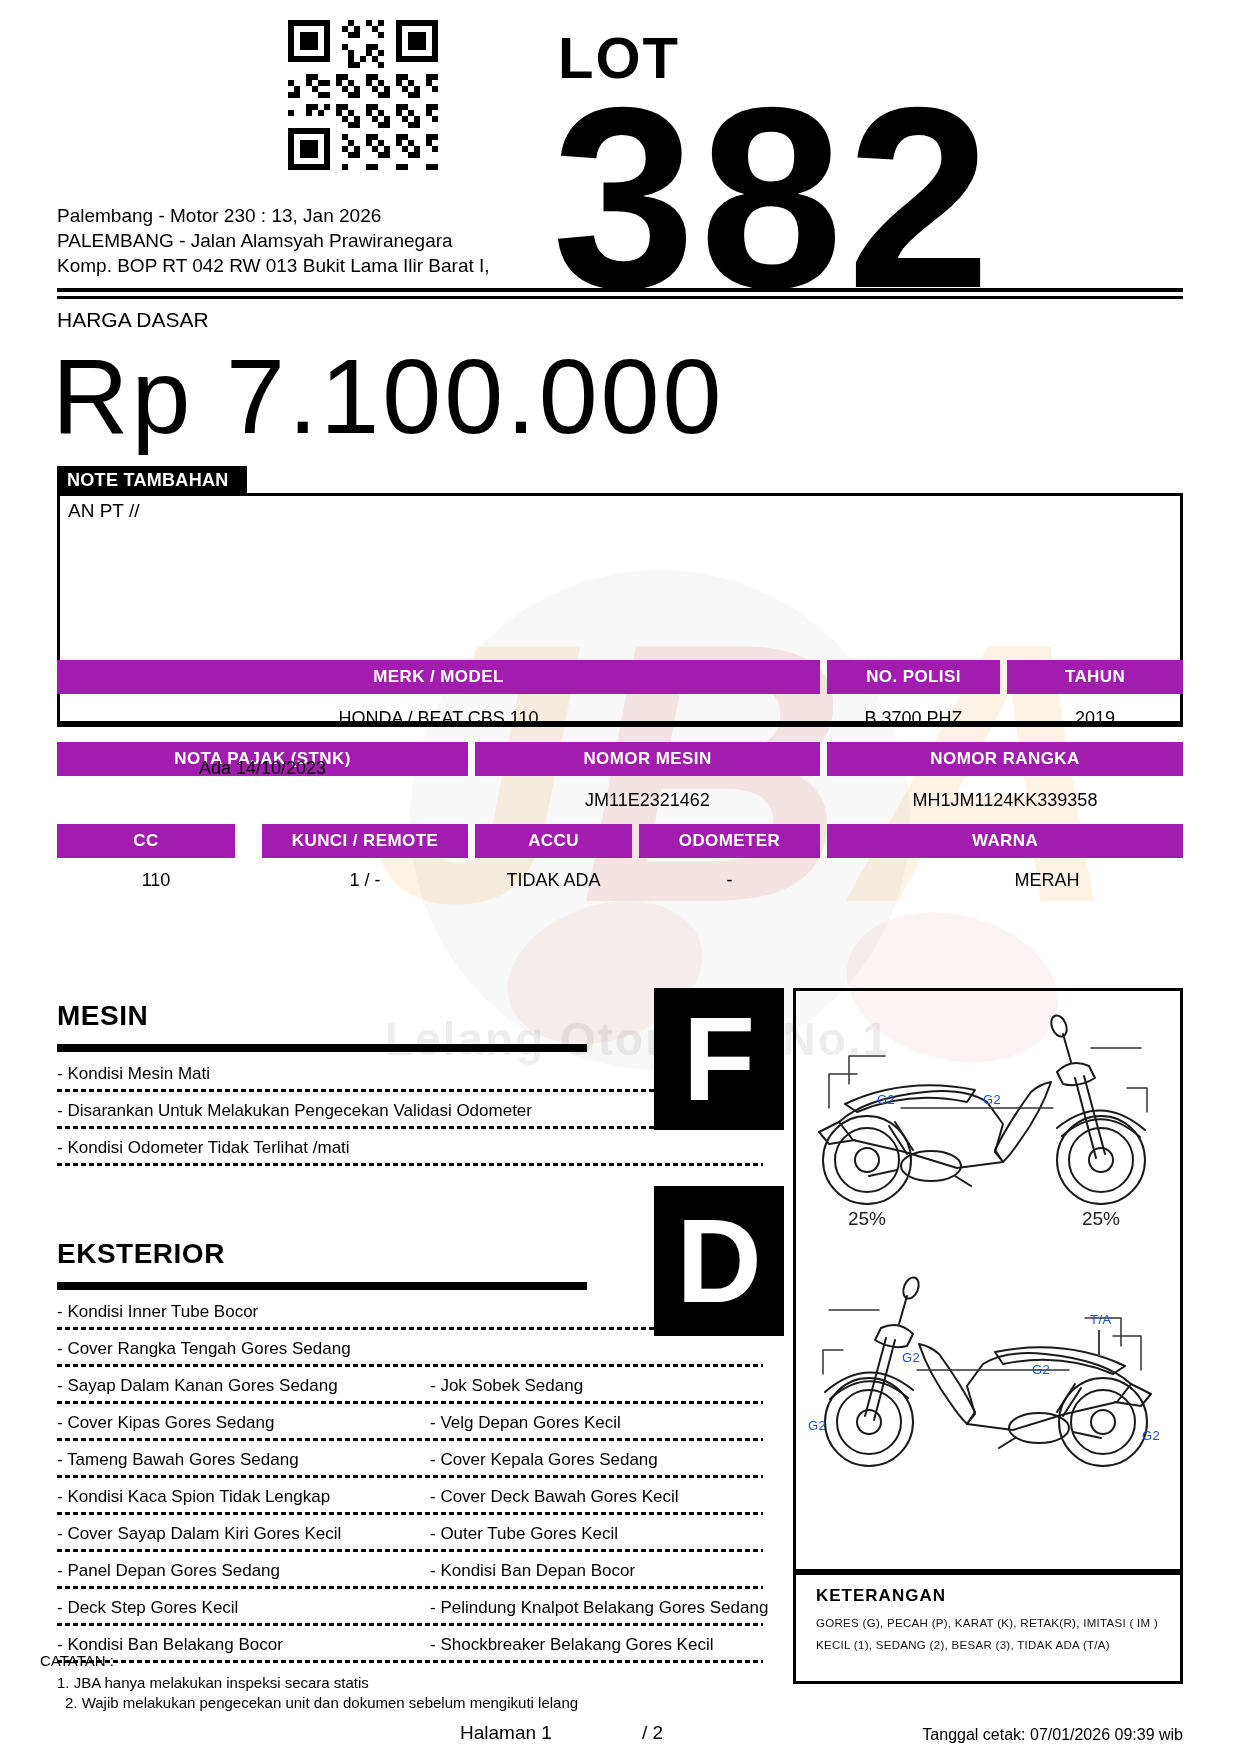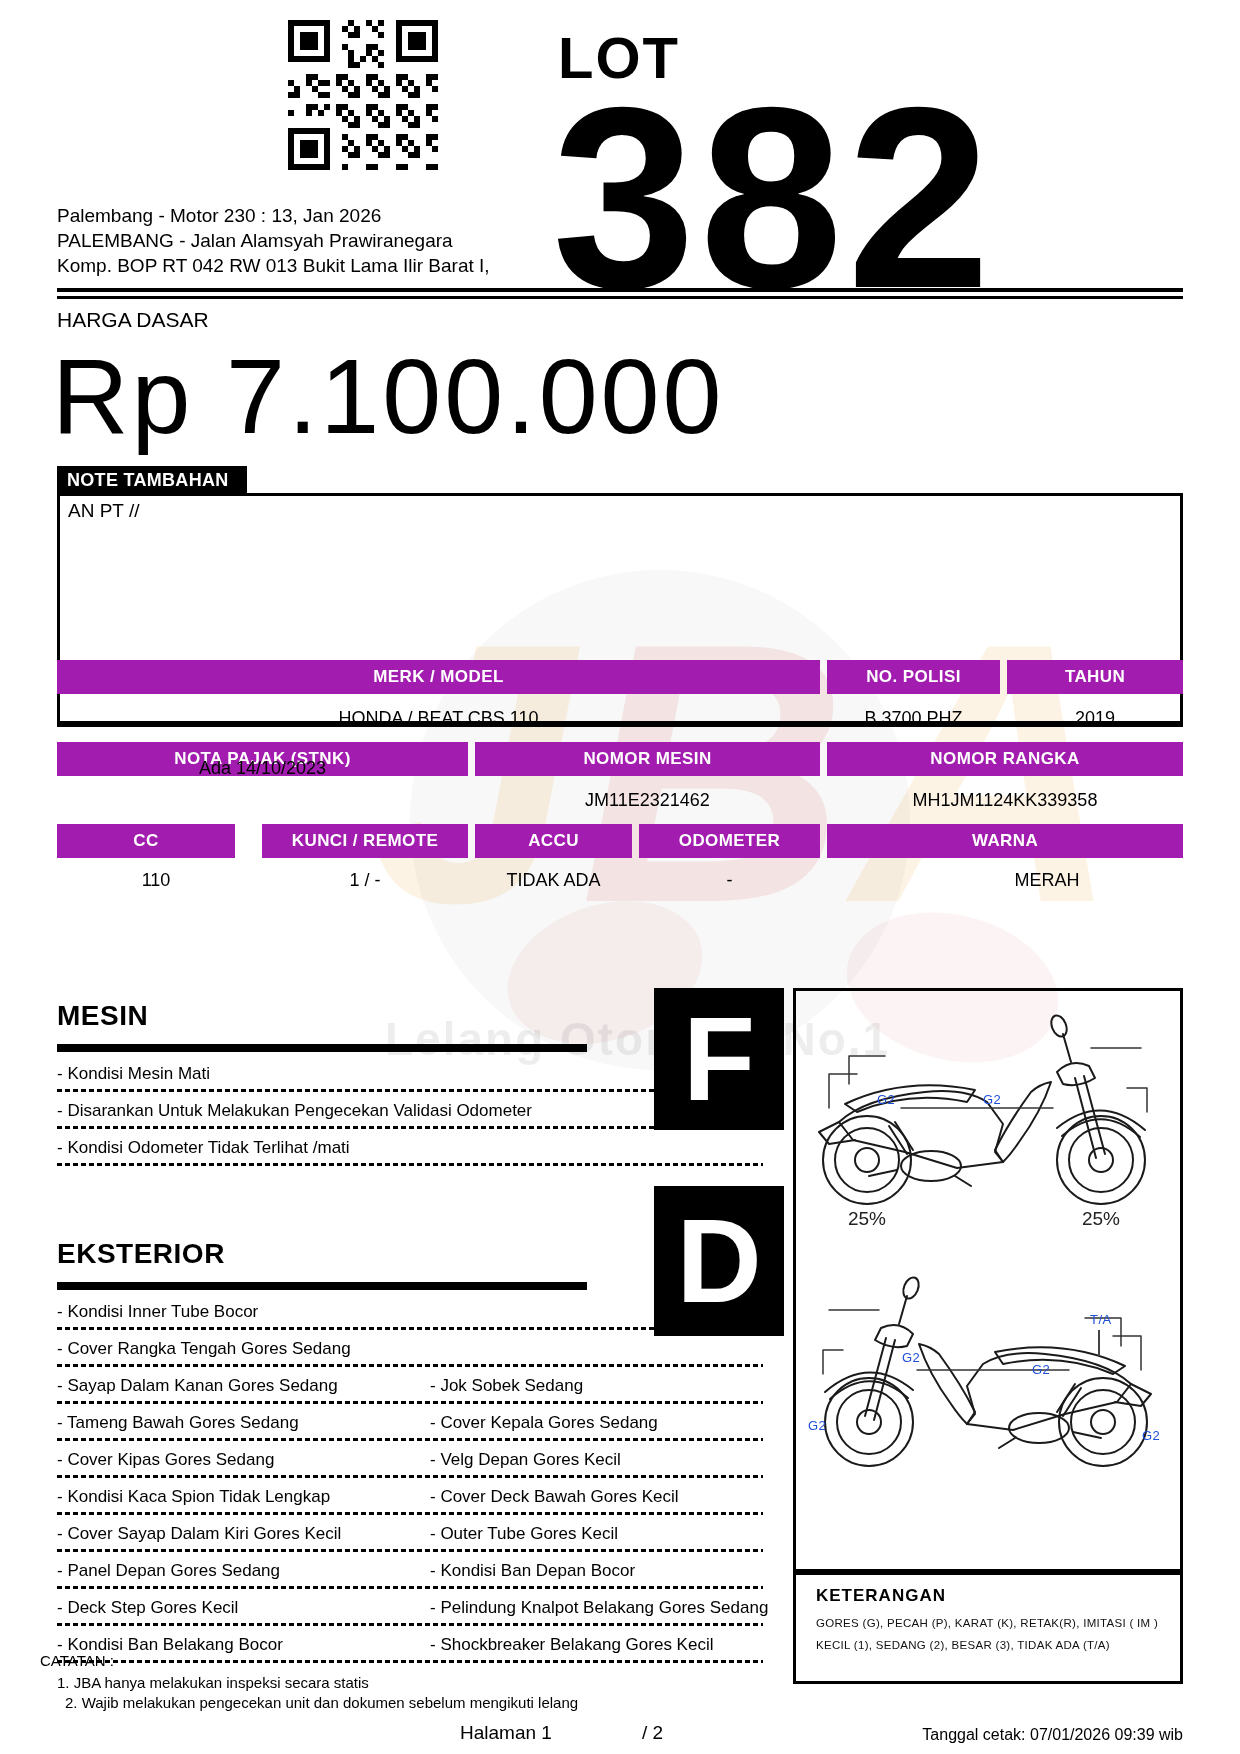--- a/index.html
+++ b/index.html
@@ -286,26 +286,26 @@
       </div>
     <div class="dashrow">
         <span class="c1">- Cover Rangka Tengah Gores Sedang</span>
         <span class="c2"></span>
       </div>
     <div class="dashrow">
         <span class="c1">- Sayap Dalam Kanan Gores Sedang</span>
         <span class="c2">- Jok Sobek Sedang</span>
       </div>
     <div class="dashrow">
+        <span class="c1">- Cover Kipas Gores Sedang</span>
+        <span class="c2">- Velg Depan Gores Kecil</span>
+      </div>
+    <div class="dashrow">
         <span class="c1">- Tameng Bawah Gores Sedang</span>
         <span class="c2">- Cover Kepala Gores Sedang</span>
-      </div>
-    <div class="dashrow">
-        <span class="c1">- Cover Kipas Gores Sedang</span>
-        <span class="c2">- Velg Depan Gores Kecil</span>
       </div>
     <div class="dashrow">
         <span class="c1">- Kondisi Kaca Spion Tidak Lengkap</span>
         <span class="c2">- Cover Deck Bawah Gores Kecil</span>
       </div>
     <div class="dashrow">
         <span class="c1">- Cover Sayap Dalam Kiri Gores Kecil</span>
         <span class="c2">- Outer Tube Gores Kecil</span>
       </div>
     <div class="dashrow">

